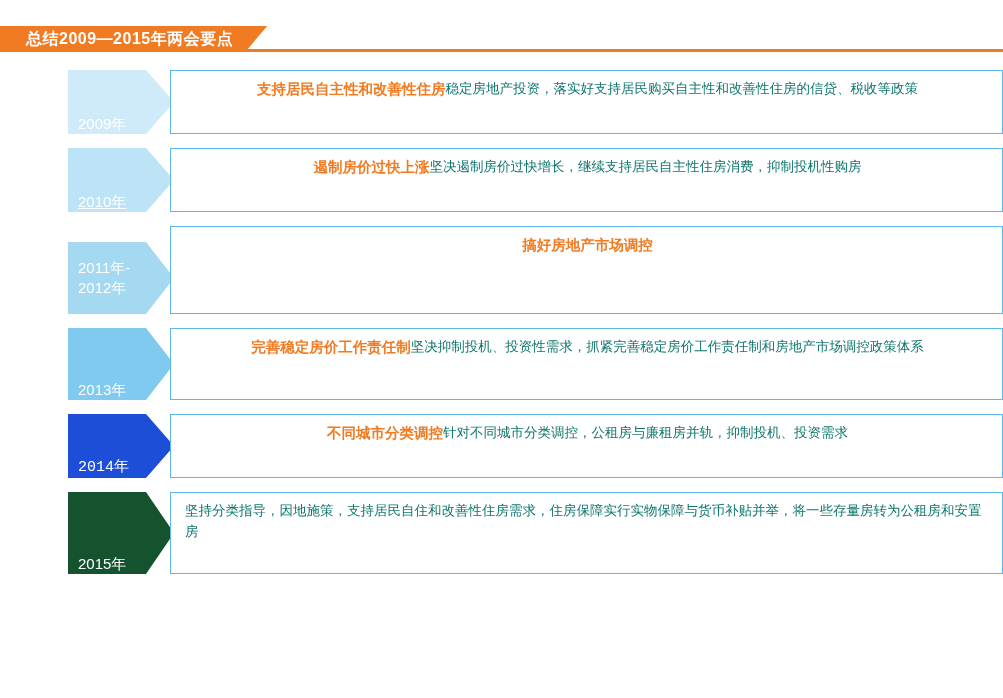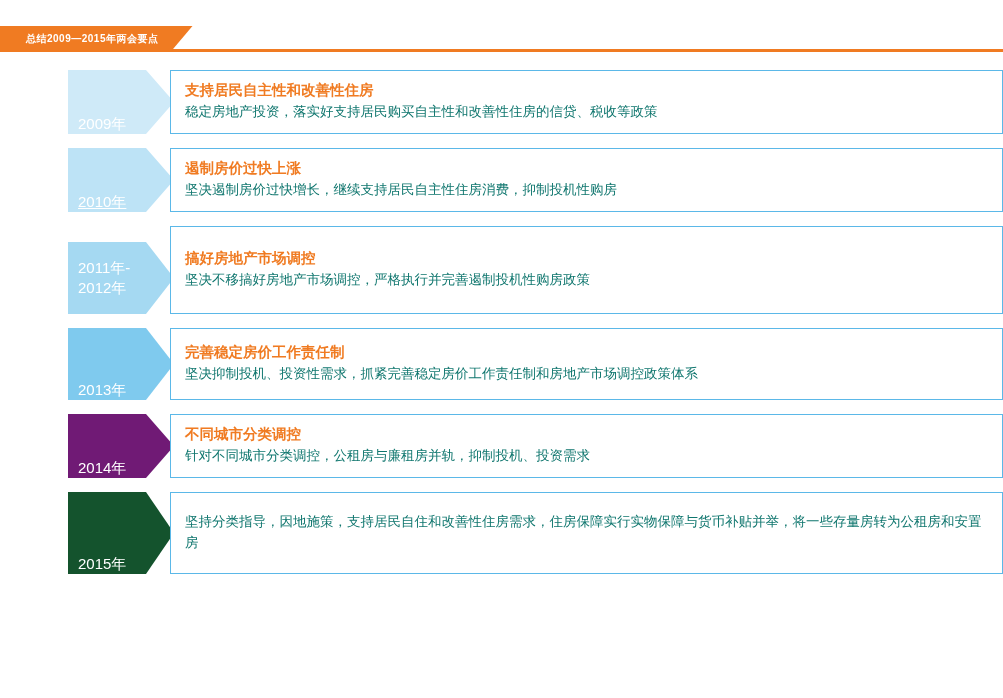--- a/index.html
+++ b/index.html
@@ -34,21 +34,21 @@
   .header-tab {
     position: absolute;
     left: 0;
     top: 14px;
     height: 26px;
     background: #f07b22;
     padding: 0 34px 0 26px;
     display: flex;
     align-items: center;
     color: #ffffff;
-    font-size: 10px;
+    font-size: 16px;
     font-weight: bold;
     letter-spacing: .5px;
     clip-path: polygon(0 0, 100% 0, calc(100% - 22px) 100%, 0 100%);
   }
 
   
   .rows {
     position: absolute;
     left: 0;
     top: 70px;
@@ -106,21 +106,21 @@
   .row-0 .year-chip, .row-0 .card { min-height: 64px; }
   .row-1 .year-chip, .row-1 .card { min-height: 64px; }
   .row-2 .year-chip, .row-2 .card { min-height: 72px; }
   .row-3 .year-chip, .row-3 .card { min-height: 72px; }
   .row-4 .year-chip, .row-4 .card { min-height: 64px; }
   .row-5 .year-chip, .row-5 .card { min-height: 82px; }
 
   .row-2 .year-chip { align-items: center; margin-top: 16px; }
   .row-2 .year-chip .stack { line-height: 1.35; }
 
-  .card-inner { display: flex; flex-direction: column; justify-content: center; height: 100%; }
+  .card-inner { display: flex; flex-direction: row; justify-content: center; height: 100%; }
 </style>
 </head>
 <body>
 
 <div class="header">
   <div class="header-line"></div>
   <div class="header-tab">总结2009—2015年两会要点</div>
 </div>
 
 <div class="rows">
@@ -156,41 +156,40 @@
   <div class="row row-2">
     <div class="year-chip" style="background:#a5d9f2;">
       <div class="stack">
         <span>2011年-</span>
         <span>2012年</span>
       </div>
     </div>
     <div class="card">
       <div class="card-inner">
         <div class="card-title">搞好房地产市场调控</div>
-        <div class="card-desc">坚决不移搞好房地产市场调控，严格执行并完善遏制投机性购房政策</div>
       </div>
     </div>
   </div>
 
   <div class="row row-3">
     <div class="year-chip" style="background:#7fcaee;">
       <div class="stack">
           <span>2013年</span>
         </div>
     </div>
     <div class="card">
       <div class="card-inner">
         <div class="card-title">完善稳定房价工作责任制</div>
         <div class="card-desc">坚决抑制投机、投资性需求，抓紧完善稳定房价工作责任制和房地产市场调控政策体系</div>
       </div>
     </div>
   </div>
 
   <div class="row row-4">
-    <div class="year-chip" style="background:#701a75;">
+    <div class="year-chip" style="background:#1d4ed8;font-family:Liberation Mono, monospace;">
       <div class="stack">
           <span>2014年</span>
         </div>
     </div>
     <div class="card">
       <div class="card-inner">
         <div class="card-title">不同城市分类调控</div>
         <div class="card-desc">针对不同城市分类调控，公租房与廉租房并轨，抑制投机、投资需求</div>
       </div>
     </div>

